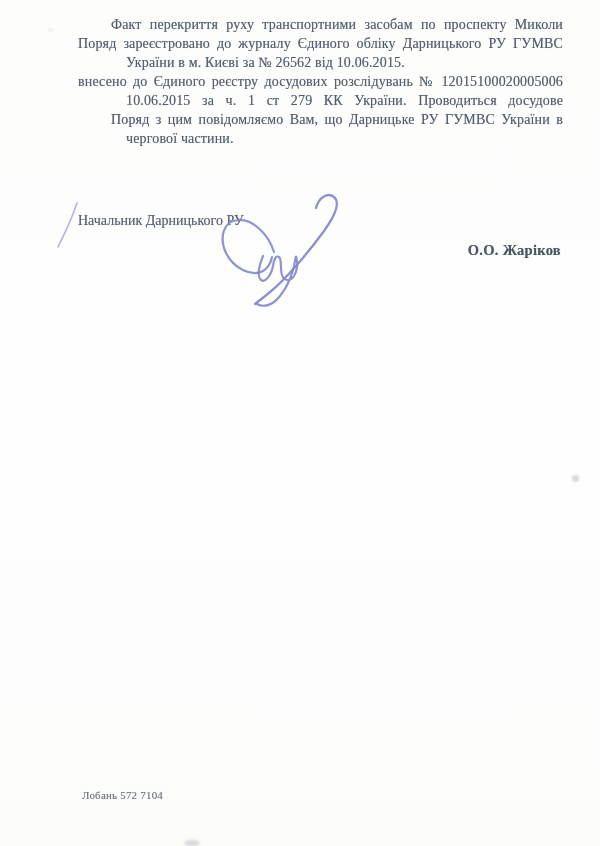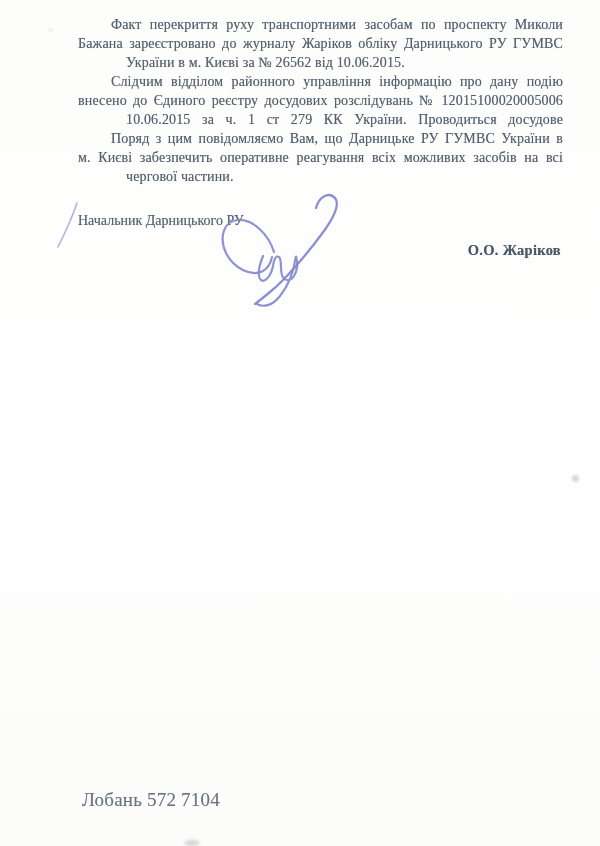--- a/index.html
+++ b/index.html
@@ -58,21 +58,21 @@
     font-weight: bold;
     font-size: 14.5px;
     color: #4b5765;
     letter-spacing: 0.3px;
     text-shadow: 0 0 0.7px rgba(75, 87, 101, 0.55);
   }
   .footer-note {
     position: absolute;
     left: 82px;
     top: 789px;
-    font-size: 19px;
+    font-size: 11px;
     color: #6b7581;
     letter-spacing: 0.2px;
     text-shadow: 0 0 0.7px rgba(107, 117, 129, 0.45);
   }
   .ink-svg {
     position: absolute;
     left: 0;
     top: 0;
     filter: blur(0.35px);
   }
@@ -107,27 +107,25 @@
     filter: blur(1px);
   }
 </style>
 </head>
 <body>
 
 <div class="page">
 
   <div class="body-text">
       <div class="line indent">Факт перекриття руху транспортними засобам по проспекту Миколи</div>
-      <div class="line">Бажана зареєстровано  до журналу Жаріков обліку Дарницького РУ ГУМВС</div>
+      <div class="line">Поряд зареєстровано  до журналу Єдиного обліку Дарницького РУ ГУМВС</div>
       <div class="line last">України в м. Києві за № 26562 від 10.06.2015.</div>
-      <div class="line indent">Слідчим відділом районного управління інформацію про дану подію</div>
       <div class="line">внесено до Єдиного реєстру досудових розслідувань  № 12015100020005006 від</div>
       <div class="line last">10.06.2015 за ч. 1 ст 279 КК України. Проводиться досудове розслідування.</div>
       <div class="line indent">Поряд з цим повідомляємо Вам, що Дарницьке РУ ГУМВС України в</div>
-      <div class="line">м. Києві забезпечить оперативне реагування всіх можливих засобів на всі</div>
       <div class="line last">чергової частини.</div>
     </div>
 
   <div class="signature-block">
     <div>
         <div class="sig-line">Начальник Дарницького РУ</div>
       </div>
     <div class="sig-name">О.О. Жаріков</div>
   </div>
 

